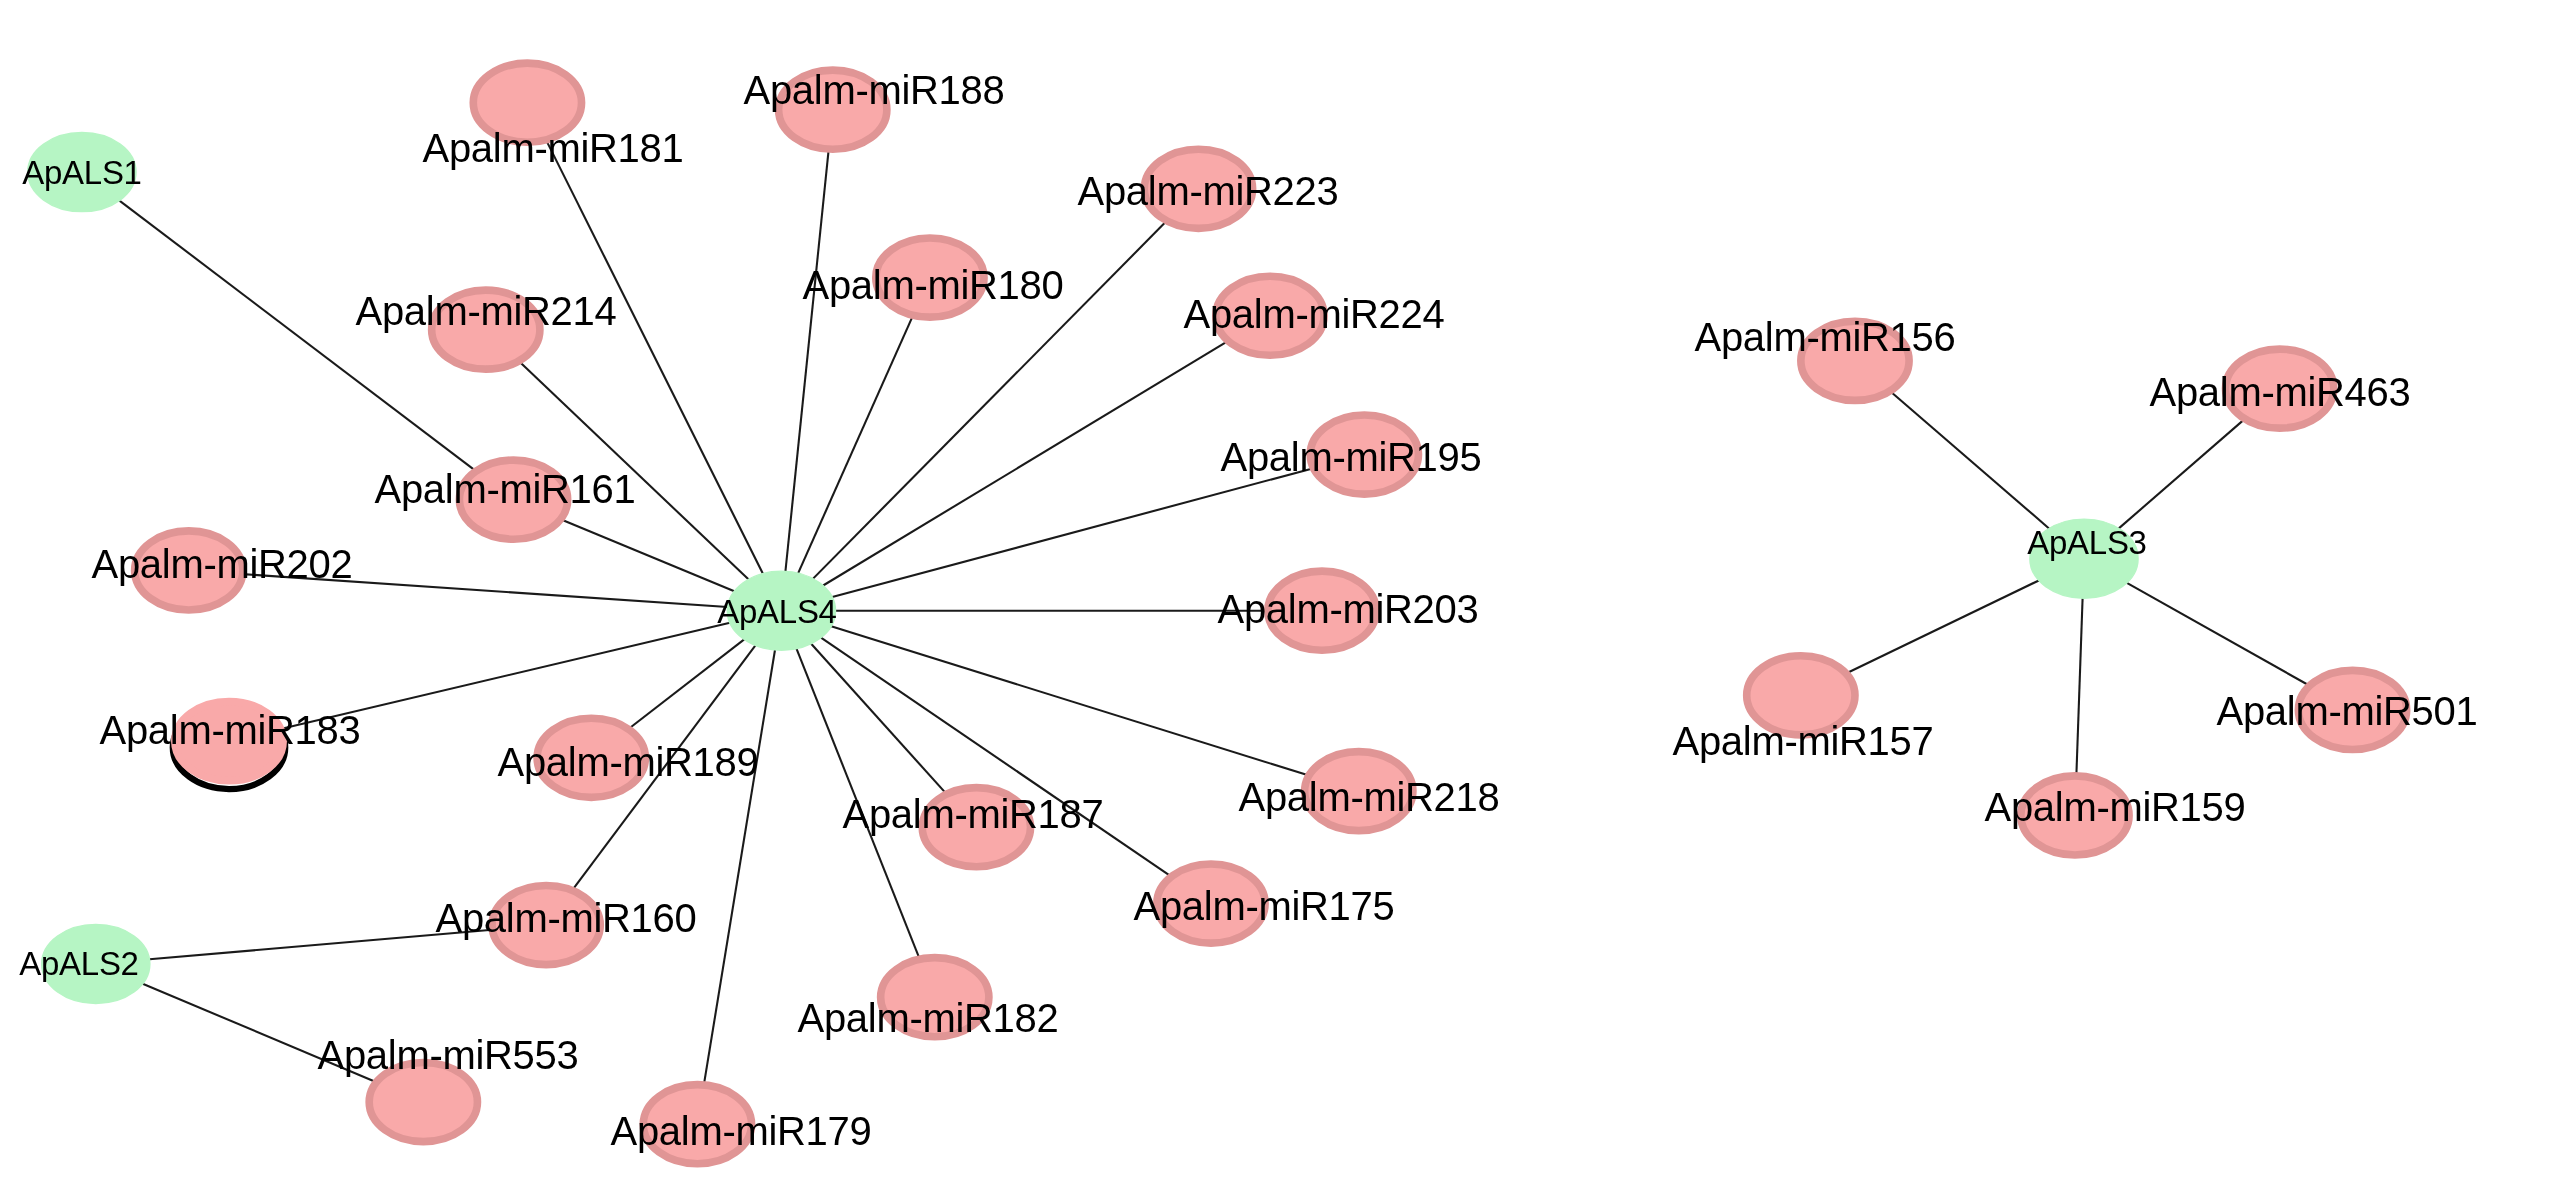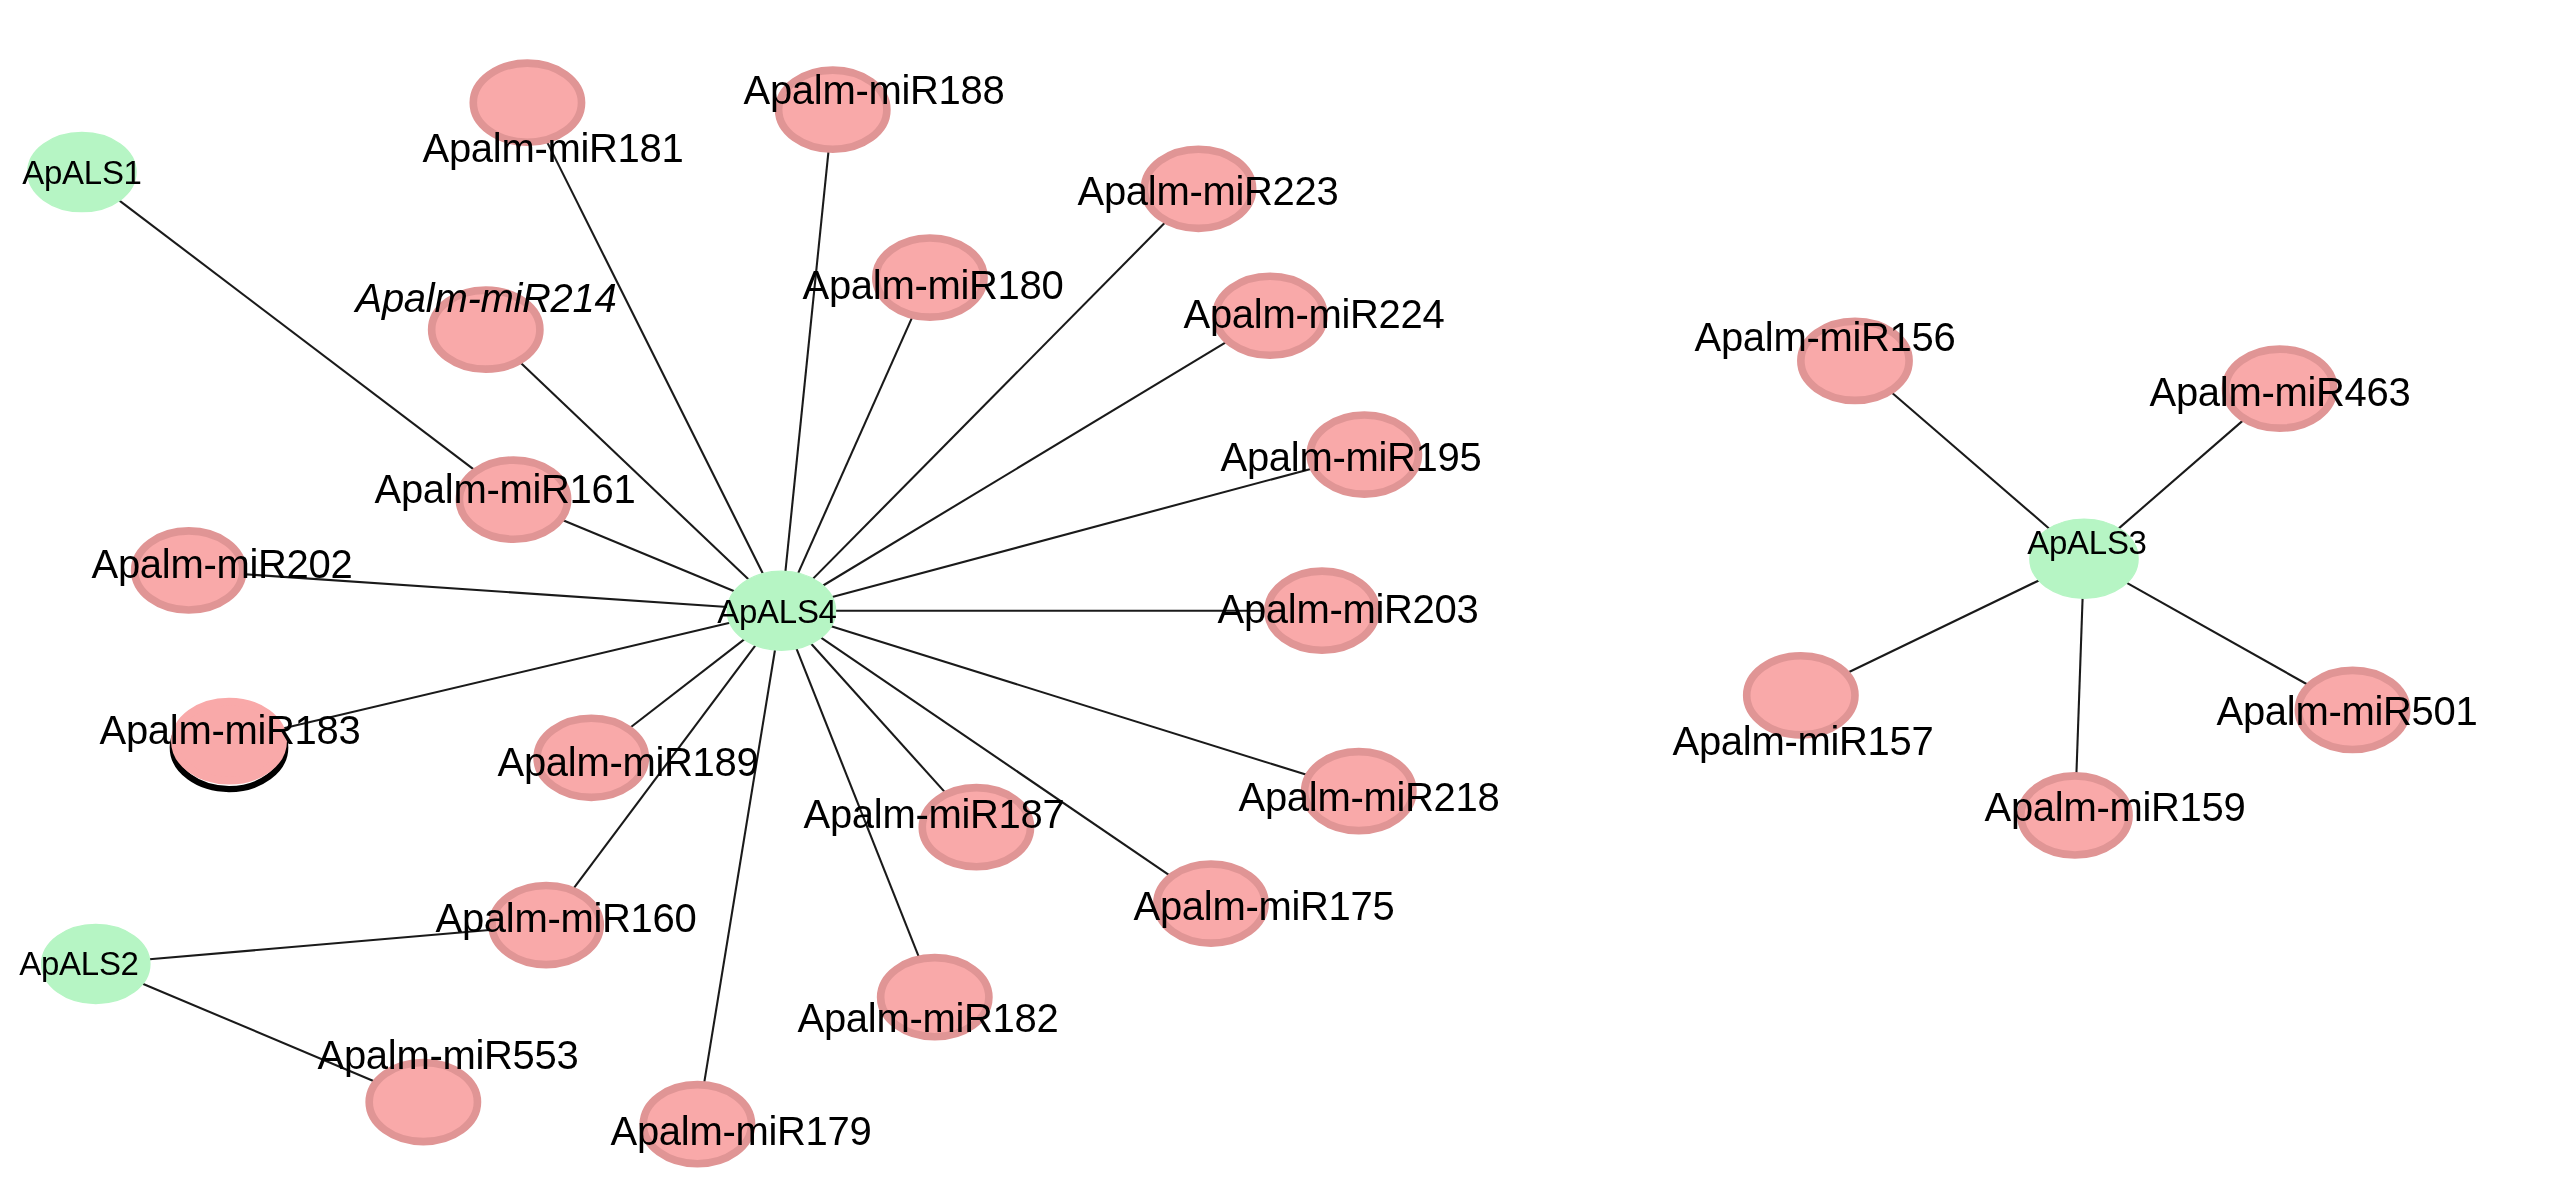--- a/index.html
+++ b/index.html
@@ -136,31 +136,31 @@
       </g>
   </svg>
   <div id="labels-layer">
       <div class="node-label gene" style="left: 82px; top: 172px;">ApALS1</div>
       <div class="node-label gene" style="left: 79px; top: 963px;">ApALS2</div>
       <div class="node-label gene" style="left: 2087px; top: 542px;">ApALS3</div>
       <div class="node-label gene" style="left: 777px; top: 611px;">ApALS4</div>
       <div class="node-label" style="left: 874px; top: 90px;">Apalm-miR188</div>
       <div class="node-label" style="left: 544px; top: 148px; margin-left: 9px;">Apalm-miR181</div>
       <div class="node-label" style="left: 1208px; top: 191px;">Apalm-miR223</div>
-      <div class="node-label" style="left: 486px; top: 298px; font-style: italic;">Apalm-miR214</div>
+      <div class="node-label" style="left: 486px; top: 311px;">Apalm-miR214</div>
       <div class="node-label" style="left: 933px; top: 285px;">Apalm-miR180</div>
       <div class="node-label" style="left: 1314px; top: 314px;">Apalm-miR224</div>
       <div class="node-label" style="left: 1351px; top: 457px;">Apalm-miR195</div>
       <div class="node-label" style="left: 505px; top: 489px;">Apalm-miR161</div>
       <div class="node-label" style="left: 208px; top: 564px; margin-left: 14px;">Apalm-miR202</div>
       <div class="node-label" style="left: 1348px; top: 609px;">Apalm-miR203</div>
       <div class="node-label" style="left: 198px; top: 730px; margin-left: 32px;">Apalm-miR183</div>
       <div class="node-label" style="left: 628px; top: 762px;">Apalm-miR189</div>
       <div class="node-label" style="left: 1369px; top: 797px;">Apalm-miR218</div>
-      <div class="node-label" style="left: 934px; top: 814px;">Apalm-miR187</div>
+      <div class="node-label" style="left: 973px; top: 814px;">Apalm-miR187</div>
       <div class="node-label" style="left: 1264px; top: 906px;">Apalm-miR175</div>
       <div class="node-label" style="left: 566px; top: 918px;">Apalm-miR160</div>
       <div class="node-label" style="left: 928px; top: 1018px;">Apalm-miR182</div>
       <div class="node-label" style="left: 448px; top: 1055px;">Apalm-miR553</div>
       <div class="node-label" style="left: 741px; top: 1131px;">Apalm-miR179</div>
       <div class="node-label" style="left: 1825px; top: 337px;">Apalm-miR156</div>
       <div class="node-label" style="left: 2280px; top: 392px;">Apalm-miR463</div>
       <div class="node-label" style="left: 1803px; top: 741px;">Apalm-miR157</div>
       <div class="node-label" style="left: 2347px; top: 711px;">Apalm-miR501</div>
       <div class="node-label" style="left: 2115px; top: 807px;">Apalm-miR159</div>

